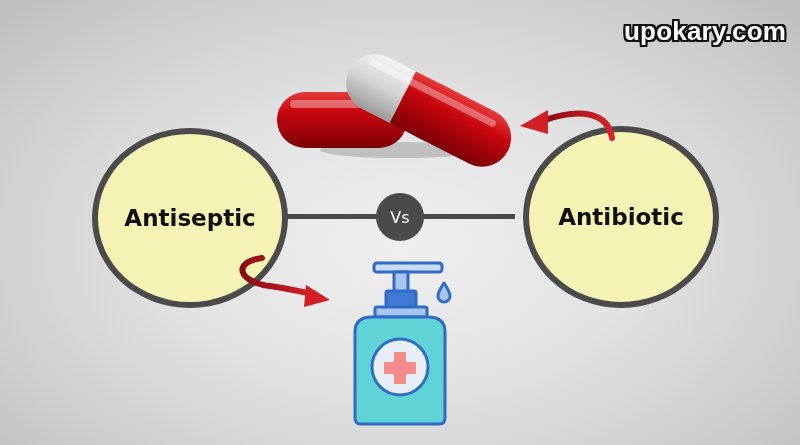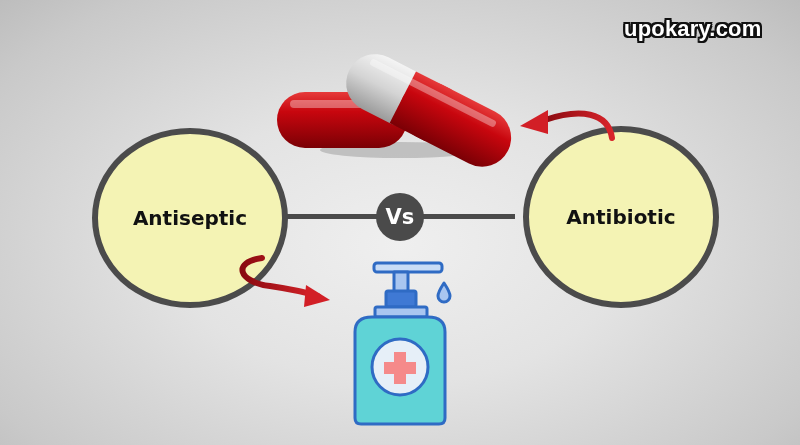--- a/index.html
+++ b/index.html
@@ -1,29 +1,29 @@
 <!DOCTYPE html>
 <html><head>
   <meta charset="utf-8">
   <style>
     html, body { margin:0; padding:0; }
     body { width:800px; height:445px; overflow:hidden; position:relative;
       background: radial-gradient(ellipse at 50% 55%, #efefef 0%, #e3e3e3 40%, #c9c9c9 85%, #bdbdbd 100%);
       font-family: "DejaVu Sans", sans-serif; }
     .watermark { position:absolute; left:624px; top:16px; font-family:"Liberation Sans", sans-serif;
-      font-weight:bold; font-size:22px; color:#fff; letter-spacing:0.2px;
+      font-weight:bold; font-size:26px; color:#fff; letter-spacing:0.2px;
       text-shadow: -2px -2px 0 #111, 2px -2px 0 #111, -2px 2px 0 #111, 2px 2px 0 #111, 0 2px 0 #111, 0 -2px 0 #111, 2px 0 0 #111, -2px 0 0 #111; }
     .connector { position:absolute; left:285px; top:214px; width:230px; height:5px; background:#4a4a4a; }
     .circle { position:absolute; width:186px; height:186px; border-radius:50%; background:#f4f3b4;
       border:6px solid #4b4b4b; display:flex; align-items:center; justify-content:center; box-sizing:border-box; }
     .circle.left { left:92px; top:128px; width:196px; height:180px; }
     .circle.right { left:523px; top:126px; width:196px; height:182px; }
-    .circle-label { font-family:"DejaVu Sans", sans-serif; font-weight:bold; font-size:20px; color:#111; }
+    .circle-label { font-family:"DejaVu Sans", sans-serif; font-weight:bold; font-size:23px; color:#111; }
     .vs { position:absolute; left:376px; top:193px; width:48px; height:48px; border-radius:50%; background:#4a4a4a;
-      display:flex; align-items:center; justify-content:center; color:#fff; font-weight:bold; font-size:21px; font-family:"DejaVu Sans", sans-serif; }
+      display:flex; align-items:center; justify-content:center; color:#fff; font-weight:normal; font-size:16px; font-family:"DejaVu Sans", sans-serif; }
     svg.art { position:absolute; left:0; top:0; }
   </style>
 </head>
 <body>
 
 <div class="watermark">upokary.com</div>
 
 <div class="connector"></div>
 
 <div class="circle left">

